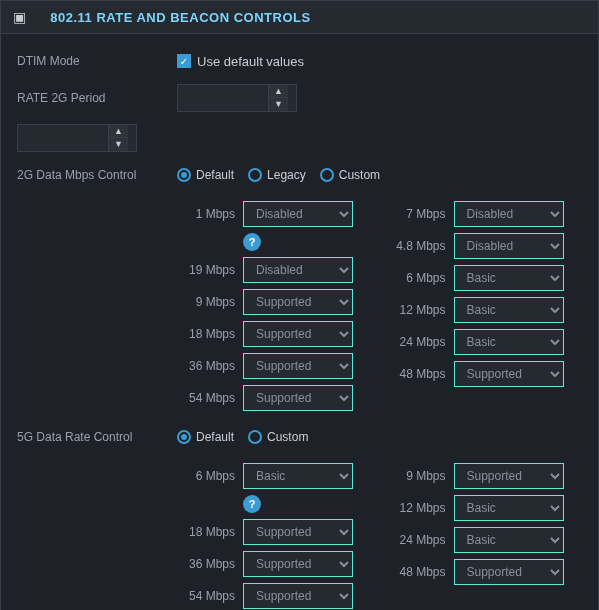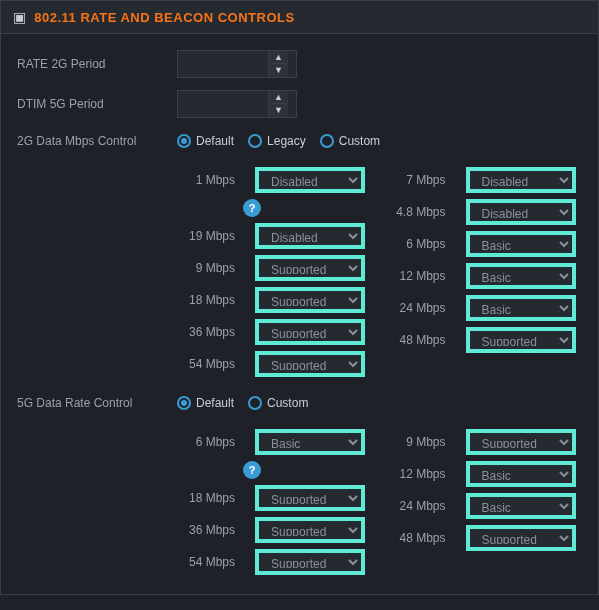--- a/index.html
+++ b/index.html
@@ -23,22 +23,23 @@
       border-bottom: 1px solid #3a3f47;
       gap: 8px;
     }
     .panel-header-icon {
       color: #c8cdd4;
       font-size: 14px;
     }
     .panel-header-title {
       font-weight: bold;
       font-size: 13px;
-      color: #f97316;
+      color: #7dd3fc;
       letter-spacing: 0.5px;
+      margin-left: 16px;
     }
     .panel-body {
       padding: 10px 16px;
     }
     .form-row {
       display: flex;
       align-items: center;
       padding: 6px 0;
       min-height: 34px;
     }
@@ -144,33 +145,33 @@
       padding: 6px 0;
     }
     .rate-grid {
       display: grid;
       grid-template-columns: 1fr 1fr;
       gap: 4px 16px;
     }
     .rate-row {
       display: flex;
       align-items: center;
-      gap: 20px;
+      gap: 8px;
       padding: 3px 0;
     }
     .rate-label {
       width: 58px;
       font-size: 12px;
       color: #9aa0a9;
       text-align: right;
       flex-shrink: 0;
     }
     .rate-select {
       background: #252a31;
-      border: 4px solid #5eead4;
+      border: 1px solid #5eead4;
       color: #8a9099;
       padding: 3px 8px;
       font-size: 12px;
       width: 110px;
       cursor: pointer;
       height: 26px;
     }
     .info-icon {
       width: 18px;
       height: 18px;
@@ -195,36 +196,44 @@
 </head>
 <body>
 
 <div class="panel">
   <div class="panel-header">
     <span class="panel-header-icon">▣</span>
     <span class="panel-header-title">802.11 RATE AND BEACON CONTROLS</span>
   </div>
   <div class="panel-body">
 
+    <div class="form-row">
+      <div class="form-label">DTIM Mode</div>
+      <div class="form-control">
+        <div class="checkbox-wrapper">
+          <div class="checkbox">✓</div>
+          <span>Use default values</span>
+        </div>
+      </div>
+    </div>
 
     <div class="form-row">
       <div class="form-label">RATE 2G Period</div>
       <div class="form-control">
         <div class="spinner-input">
           <input type="text" style="">
           <div class="spinner-buttons">
             <button class="spinner-btn">▲</button>
             <button class="spinner-btn">▼</button>
           </div>
         </div>
       </div>
     </div>
 
     <div class="form-row">
-      <div class="form-label">DTIM 5G Period</div>
       <div class="form-control">
         <div class="spinner-input">
           <input type="text" style="">
           <div class="spinner-buttons">
             <button class="spinner-btn">▲</button>
             <button class="spinner-btn">▼</button>
           </div>
         </div>
       </div>
     </div>

